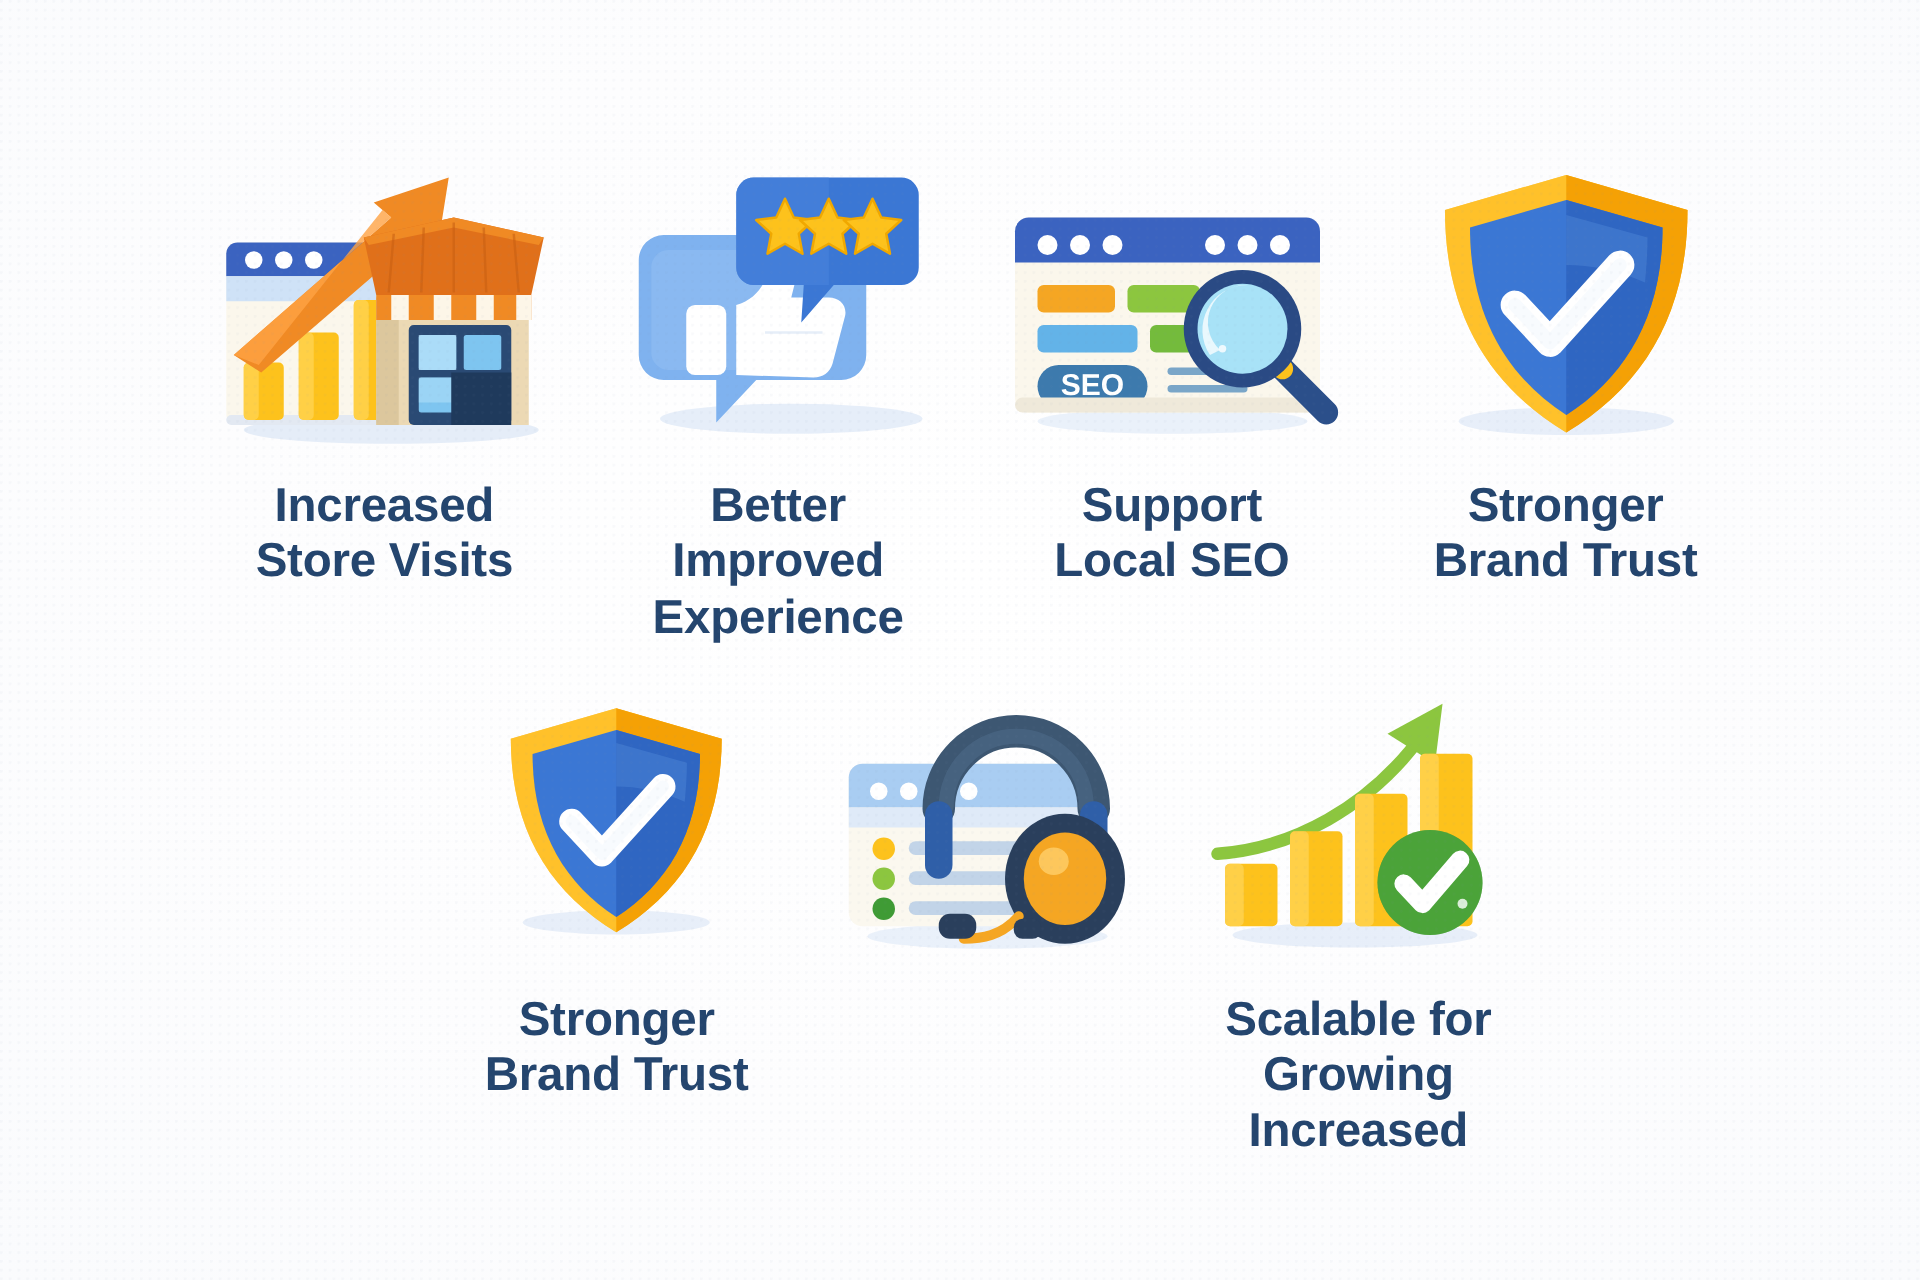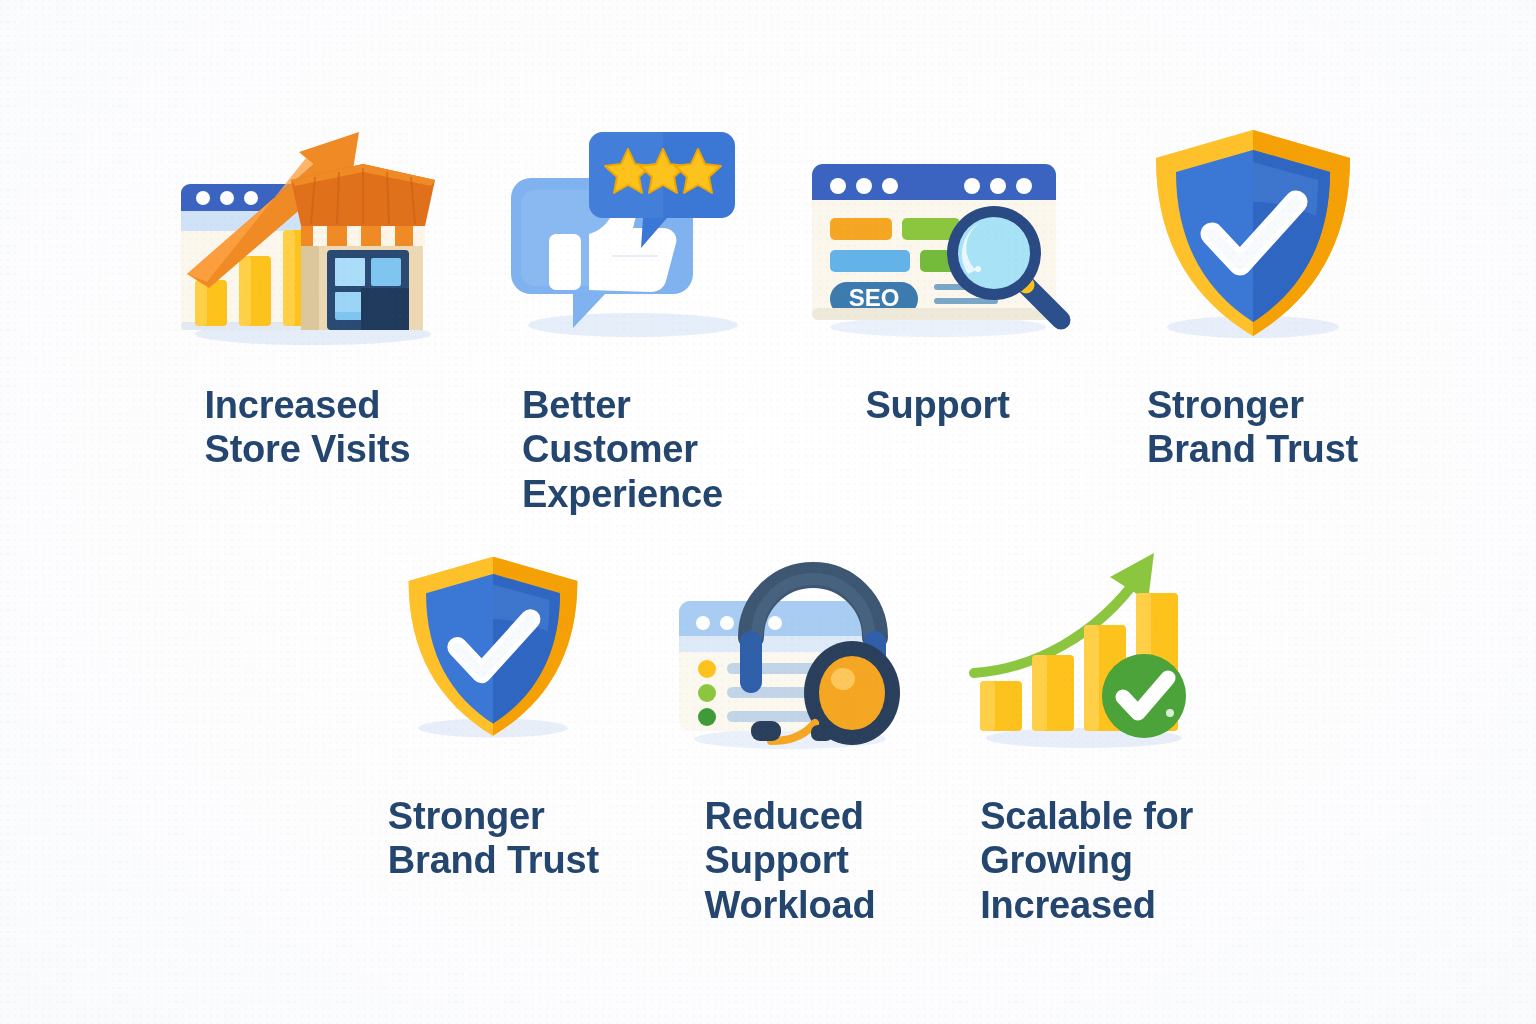--- a/index.html
+++ b/index.html
@@ -54,29 +54,31 @@
     flex: 1 1 0;
     display: flex;
     flex-direction: column;
     align-items: center;
     position: relative;
   }
 
   .icon-wrap {
     height: 235px;
     display: flex;
+    align-items: flex-end;
     justify-content: center;
     position: relative;
   }
   #row-bottom .icon-wrap { height: 215px; }
 
   .icon-wrap svg { display: block; overflow: visible; }
 
   .label {
     margin-top: 26px;
+    text-align: center;
     line-height: 1.17;
     font-size: 38px;
     letter-spacing: -0.2px;
     color: #24456e;
     max-width: 270px;
     text-shadow: 0 1px 0 rgba(255,255,255,0.9);
   }
   #row-bottom .label { margin-top: 34px; font-size: 38px; max-width: 260px; }
   .label b { font-weight: 700; }
   .label .reg { font-weight: 700; }
@@ -174,21 +176,21 @@
             <g fill="#fdc21c" stroke="#f0a800" stroke-width="2" stroke-linejoin="round">
               <path d="M135 27l7 15 16 2-12 11 3 16-14-8-14 8 3-16-12-11 16-2z"></path>
               <path d="M170 27l7 15 16 2-12 11 3 16-14-8-14 8 3-16-12-11 16-2z"></path>
               <path d="M205 27l7 15 16 2-12 11 3 16-14-8-14 8 3-16-12-11 16-2z"></path>
             </g>
           </g>
         </svg>
       </div>
       <div class="label">
         <span class="reg">Better</span><br>
-        <span class="reg">Customer</span><br>
+        <span class="reg">Improved</span><br>
         <span class="reg">Experience</span>
       </div>
     </div>
 
     <div class="card">
       <div class="icon-wrap">
         <svg width="280" height="225" viewBox="0 0 280 225">
           <ellipse cx="140" cy="205" rx="108" ry="10" fill="#dce7f6" opacity=".6"></ellipse>
 
           <rect x="14" y="42" width="244" height="156" rx="11" fill="#fbf7ec"></rect>
@@ -222,20 +224,21 @@
             <line x1="218" y1="153" x2="228" y2="163" stroke="#fdc21c" stroke-width="17" stroke-linecap="round"></line>
             <circle cx="196" cy="131" r="47" fill="#2a4a84"></circle>
             <circle cx="196" cy="131" r="36" fill="#a8e2f7"></circle>
             <path d="M170 152a36 36 0 0 1 30-56 30 30 0 0 0-22 52z" fill="#fff" opacity=".75"></path>
             <circle cx="180" cy="147" r="3" fill="#fff" opacity=".8"></circle>
           </g>
         </svg>
       </div>
       <div class="label">
         <b>Support</b><br>
+        <b>Local SEO</b>
       </div>
     </div>
 
     <div class="card">
       <div class="icon-wrap">
         <svg width="230" height="225" viewBox="0 0 230 225">
           <ellipse cx="115" cy="205" rx="86" ry="11" fill="#dce7f6" opacity=".65"></ellipse>
           <path d="M115 8 L212 36 c0 82 -34 140 -97 178 C52 176 18 118 18 36 Z" fill="#ffb20a"></path>
           <path d="M115 8 L212 36 c0 82 -34 140 -97 178 Z" fill="#f5a105"></path>
           <path d="M115 8 L18 36 c0 82 34 140 97 178 Z" fill="#ffc93c" opacity=".65"></path>
@@ -303,25 +306,20 @@
           <rect x="75" y="86" width="22" height="62" rx="11" fill="#2f5fa8"></rect>
           <rect x="199" y="86" width="22" height="62" rx="11" fill="#2f5fa8"></rect>
           <ellipse cx="187" cy="148" rx="48" ry="52" fill="#2a3f5c"></ellipse>
           <ellipse cx="187" cy="148" rx="33" ry="37" fill="#f5a623"></ellipse>
           <ellipse cx="178" cy="134" rx="12" ry="11" fill="#ffd06a" opacity=".8"></ellipse>
           <path d="M150 178 c-14 16 -30 18 -44 18" stroke="#f5a623" stroke-width="8" fill="none" stroke-linecap="round"></path>
           <rect x="86" y="176" width="30" height="20" rx="9" fill="#2a3f5c"></rect>
           <rect x="146" y="180" width="22" height="16" rx="7" fill="#2a3f5c"></rect>
         </svg>
       </div>
-      <div class="label">
-        <span class="reg">Reduced</span><br>
-        <span class="reg">Support</span><br>
-        <span class="reg">Workload</span>
-      </div>
     </div>
 
     <div class="card">
       <div class="icon-wrap">
         <svg width="245" height="205" viewBox="0 0 245 205">
           <ellipse cx="120" cy="193" rx="98" ry="10" fill="#dce7f6" opacity=".65"></ellipse>
 
           <path d="M10 128 C68 124 132 92 176 30" stroke="#8cc63f" stroke-width="10" fill="none" stroke-linecap="round"></path>
           <path d="M190 8 l-6 48 -38 -24 Z" fill="#8cc63f"></path>
 

